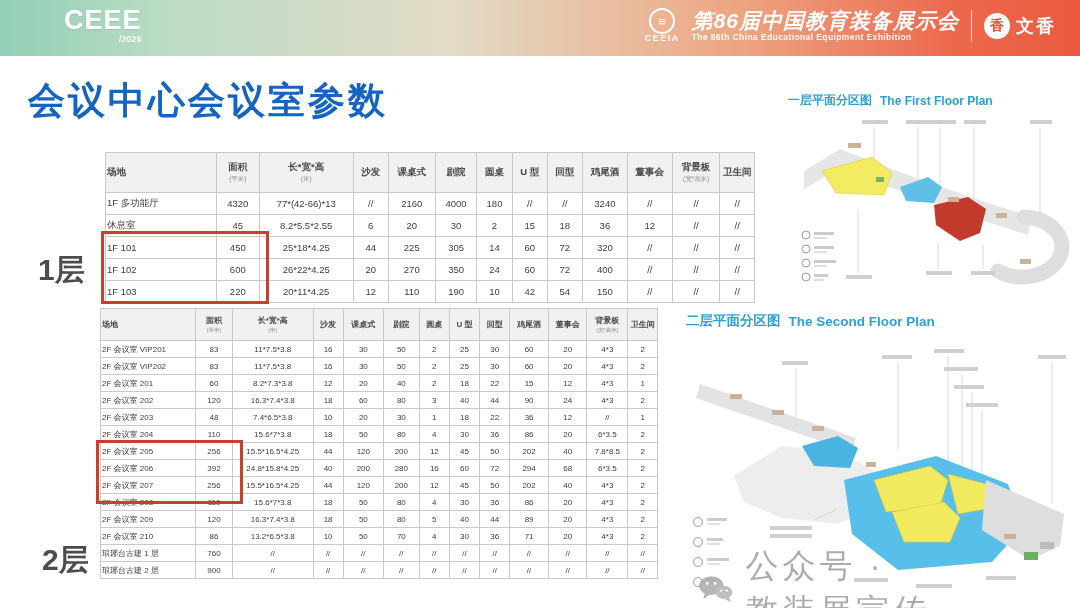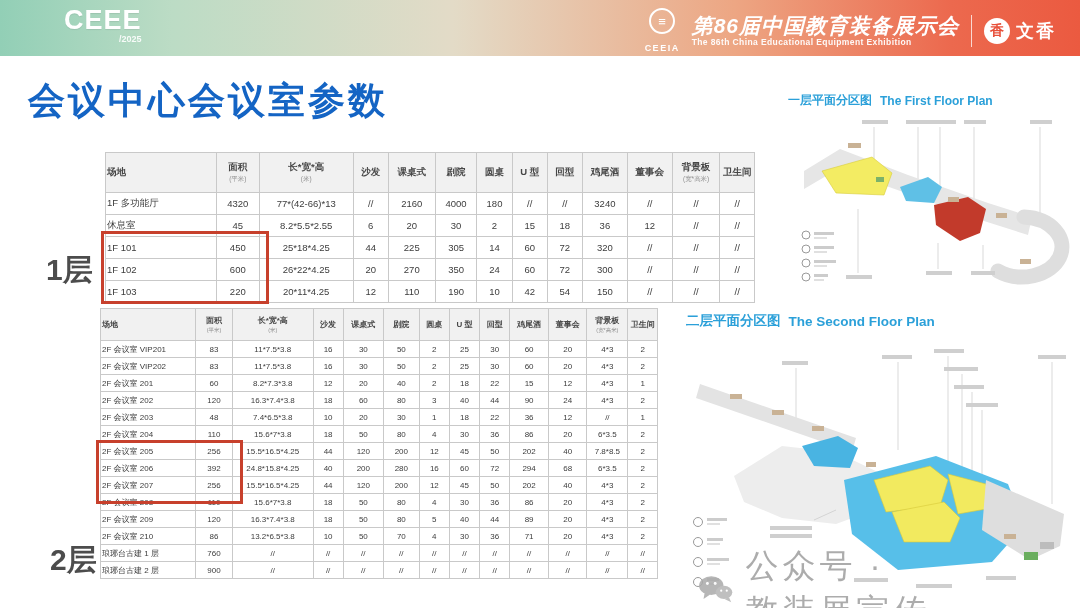--- a/index.html
+++ b/index.html
@@ -10,34 +10,34 @@
   
   .banner { position:absolute; left:0; top:0; width:1080px; height:56px;
     background:linear-gradient(90deg,#92cfb6 0%,#bcdcc5 16%,#e3dbc7 42%,#eda683 68%,#ec694e 88%,#eb5a40 100%); }
   .ceee { position:absolute; left:64px; top:7px; color:#fff; line-height:1; }
   .ceee .mark { font-size:27px; font-weight:800; letter-spacing:1px; text-shadow:0 1px 1px rgba(0,0,0,.08); }
   .ceee .year { display:block; text-align:right; font-size:9px; font-weight:700; opacity:.9; margin-top:1px; }
   .banner-right { position:absolute; right:24px; top:8px; display:flex; align-items:center; gap:12px; color:#fff; }
   .ceeia { display:flex; flex-direction:column; align-items:center; line-height:1; }
   .ceeia-icon { width:26px; height:26px; border:2.5px solid #fff; border-radius:50%;
     display:flex; align-items:center; justify-content:center; font-size:13px; font-weight:800; }
-  .ceeia-name { font-size:9px; font-weight:800; letter-spacing:1.5px; margin-top:10px; }
+  .ceeia-name { font-size:9px; font-weight:800; letter-spacing:1.5px; margin-top:0; }
   .expo-text { display:flex; flex-direction:column; line-height:1.15; }
   .expo-cn { font-size:21px; font-weight:800; font-style:italic; letter-spacing:1px;text-align:center; }
   .expo-en { font-size:8.5px; font-weight:600; letter-spacing:.4px; opacity:.95; }
   .banner-divider { width:1px; height:32px; background:rgba(255,255,255,.75); }
   .wenxiang { display:flex; align-items:center; gap:6px; }
   .wenxiang-icon { width:26px; height:26px; background:#fff; border-radius:50%; color:#e8503a;
     display:flex; align-items:center; justify-content:center; font-size:14px; font-weight:800; }
   .wenxiang-name { font-size:18px; font-weight:800; letter-spacing:2px; }
 
   
   .page-title { position:absolute; left:28px; top:76px; font-size:37px; font-weight:800;
     color:#1464c4; letter-spacing:3px; }
-  .floor-label { position:absolute; font-size:30px; font-weight:800; color:#4c4c4c;margin-left:8px; }
+  .floor-label { position:absolute; font-size:30px; font-weight:800; color:#4c4c4c; }
   .floor-label.f1 { left:38px; top:250px; }
   .floor-label.f2 { left:42px; top:540px; }
 
   
   table { border-collapse:collapse; table-layout:fixed; background:#fff; color:#3c3c3c; }
   th,td { border:1px solid #c9c9c9; text-align:center; font-weight:400; overflow:hidden; white-space:nowrap; }
   thead th { background:#f1f1f1; font-weight:700; color:#474747; }
   th .unit { font-size:.68em; color:#8d8d8d; font-weight:400; margin-top:1px; }
   td:first-child, th:first-child { text-align:left; padding-left:1px; }
 
@@ -194,21 +194,21 @@
         <tr>
           <td>1F 102</td>
           <td>600</td>
           <td>26*22*4.25</td>
           <td>20</td>
           <td>270</td>
           <td>350</td>
           <td>24</td>
           <td>60</td>
           <td>72</td>
-          <td>300</td>
+          <td>400</td>
           <td>//</td>
           <td>//</td>
           <td>//</td>
         </tr>
         <tr>
           <td>1F 103</td>
           <td>220</td>
           <td>20*11*4.25</td>
           <td>12</td>
           <td>110</td>

